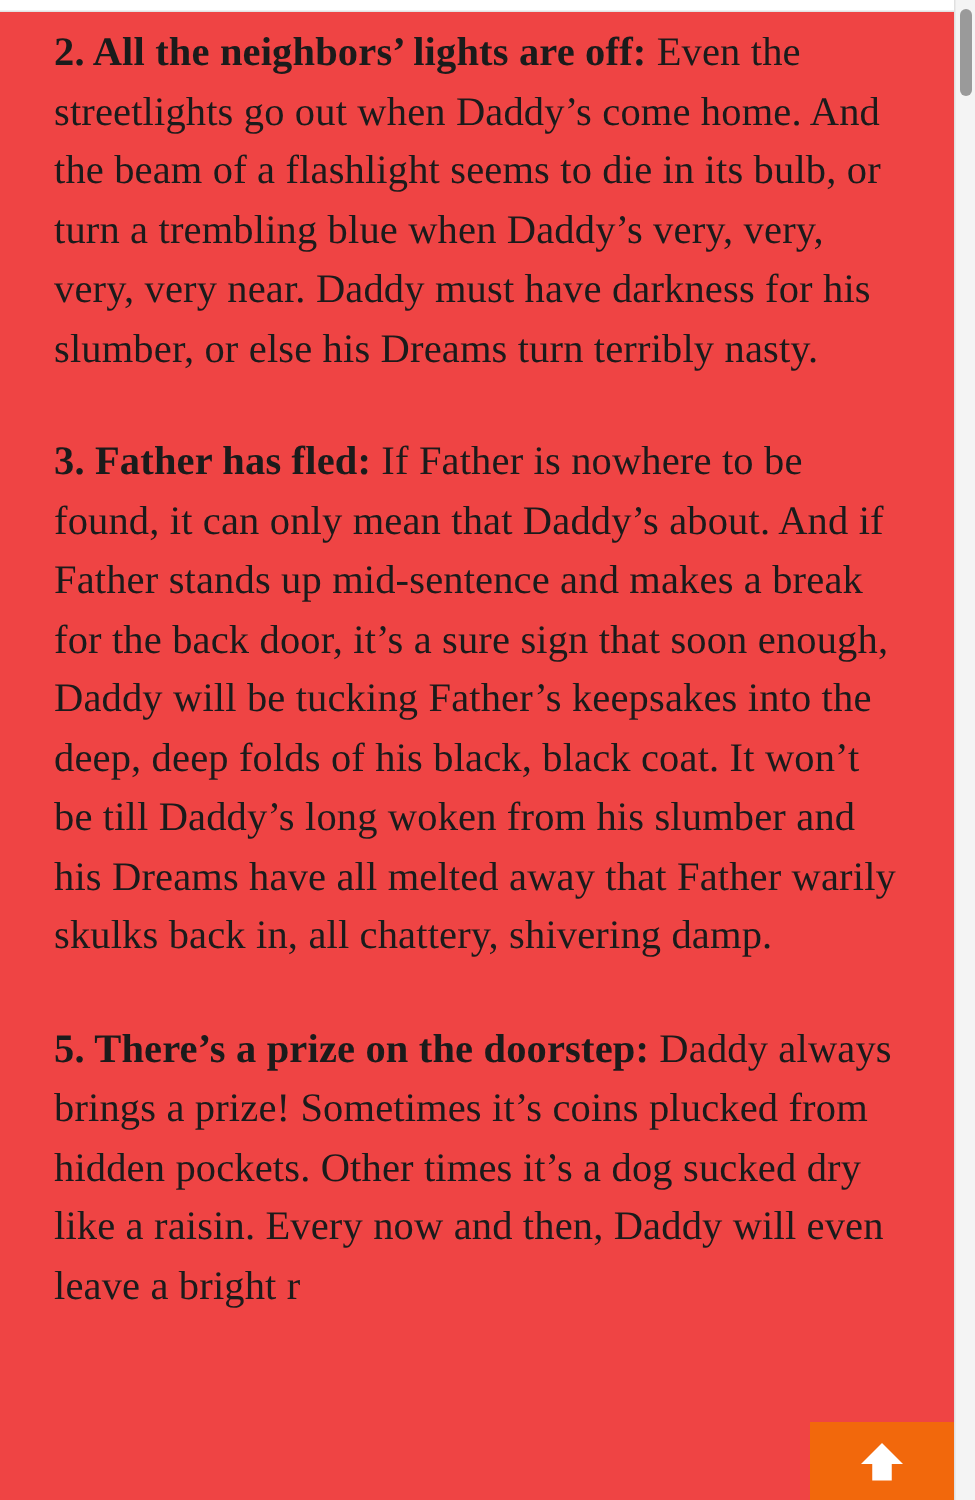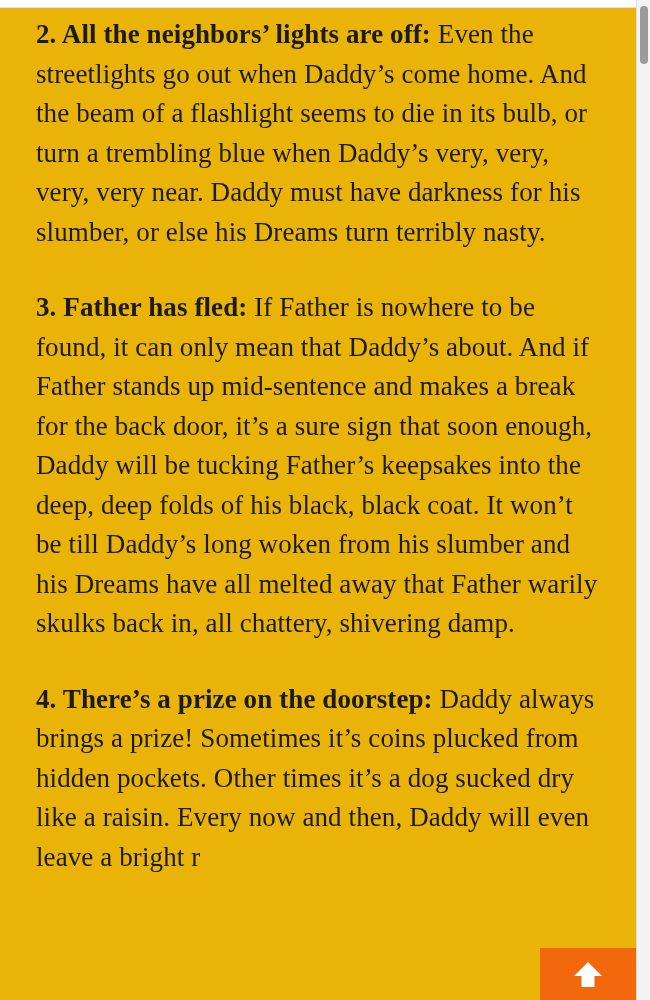--- a/index.html
+++ b/index.html
@@ -12,21 +12,21 @@
     height: 1000px;
     overflow: hidden;
     font-family: "Liberation Serif", serif;
     color: #1a1a1a;
   }
 
   #page {
     position: relative;
     width: 650px;
     height: 1000px;
-    background: #eab308;
+    background: #ef4444;
     overflow: hidden;
   }
 
   
   #top-strip {
     position: absolute;
     top: 0;
     left: 0;
     width: 650px;
     height: 8px;
@@ -108,21 +108,21 @@
 
     <p class="para">
       <span class="lead">2. All the neighbors’ lights are off:</span><span> Even the streetlights go out when Daddy’s come home. And the beam of a flashlight seems to die in its bulb, or turn a trembling blue when Daddy’s very, very, very, very near. Daddy must have darkness for his slumber, or else his Dreams turn terribly nasty.</span>
     </p>
 
     <p class="para">
       <span class="lead">3. Father has fled:</span><span> If Father is nowhere to be found, it can only mean that Daddy’s about. And if Father stands up mid-sentence and makes a break for the back door, it’s a sure sign that soon enough, Daddy will be tucking Father’s keepsakes into the deep, deep folds of his black, black coat. It won’t be till Daddy’s long woken from his slumber and his Dreams have all melted away that Father warily skulks back in, all chattery, shivering damp.</span>
     </p>
 
     <p class="para">
-      <span class="lead">4. There’s a prize on the doorstep:</span><span> Daddy always brings a prize! Sometimes it’s coins plucked from hidden pockets. Other times it’s a dog sucked dry like a raisin. Every now and then, Daddy will even leave a bright r</span>
+      <span class="lead">5. There’s a prize on the doorstep:</span><span> Daddy always brings a prize! Sometimes it’s coins plucked from hidden pockets. Other times it’s a dog sucked dry like a raisin. Every now and then, Daddy will even leave a bright r</span>
     </p>
 
   </div>
 
   <div id="scrollbar-track">
     <div id="scrollbar-thumb"></div>
   </div>
 
   <div id="scroll-top-button">
     <span>

